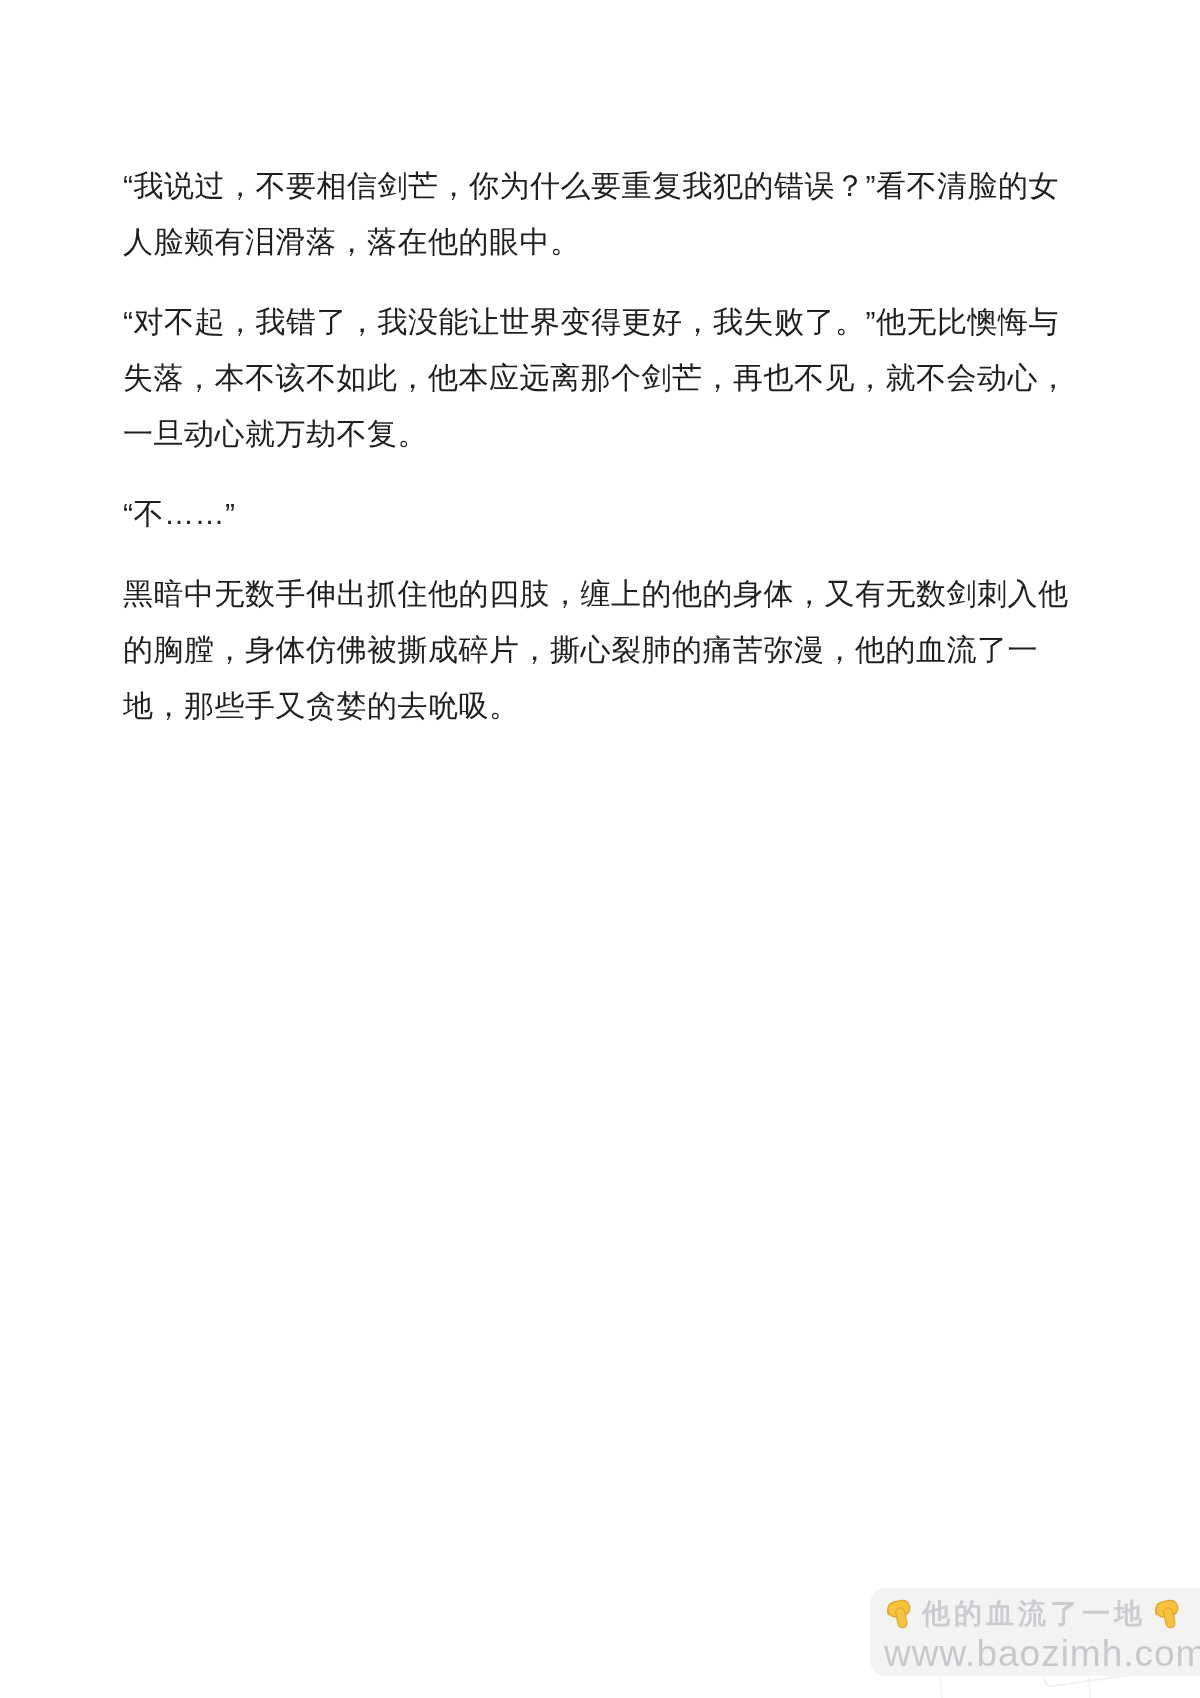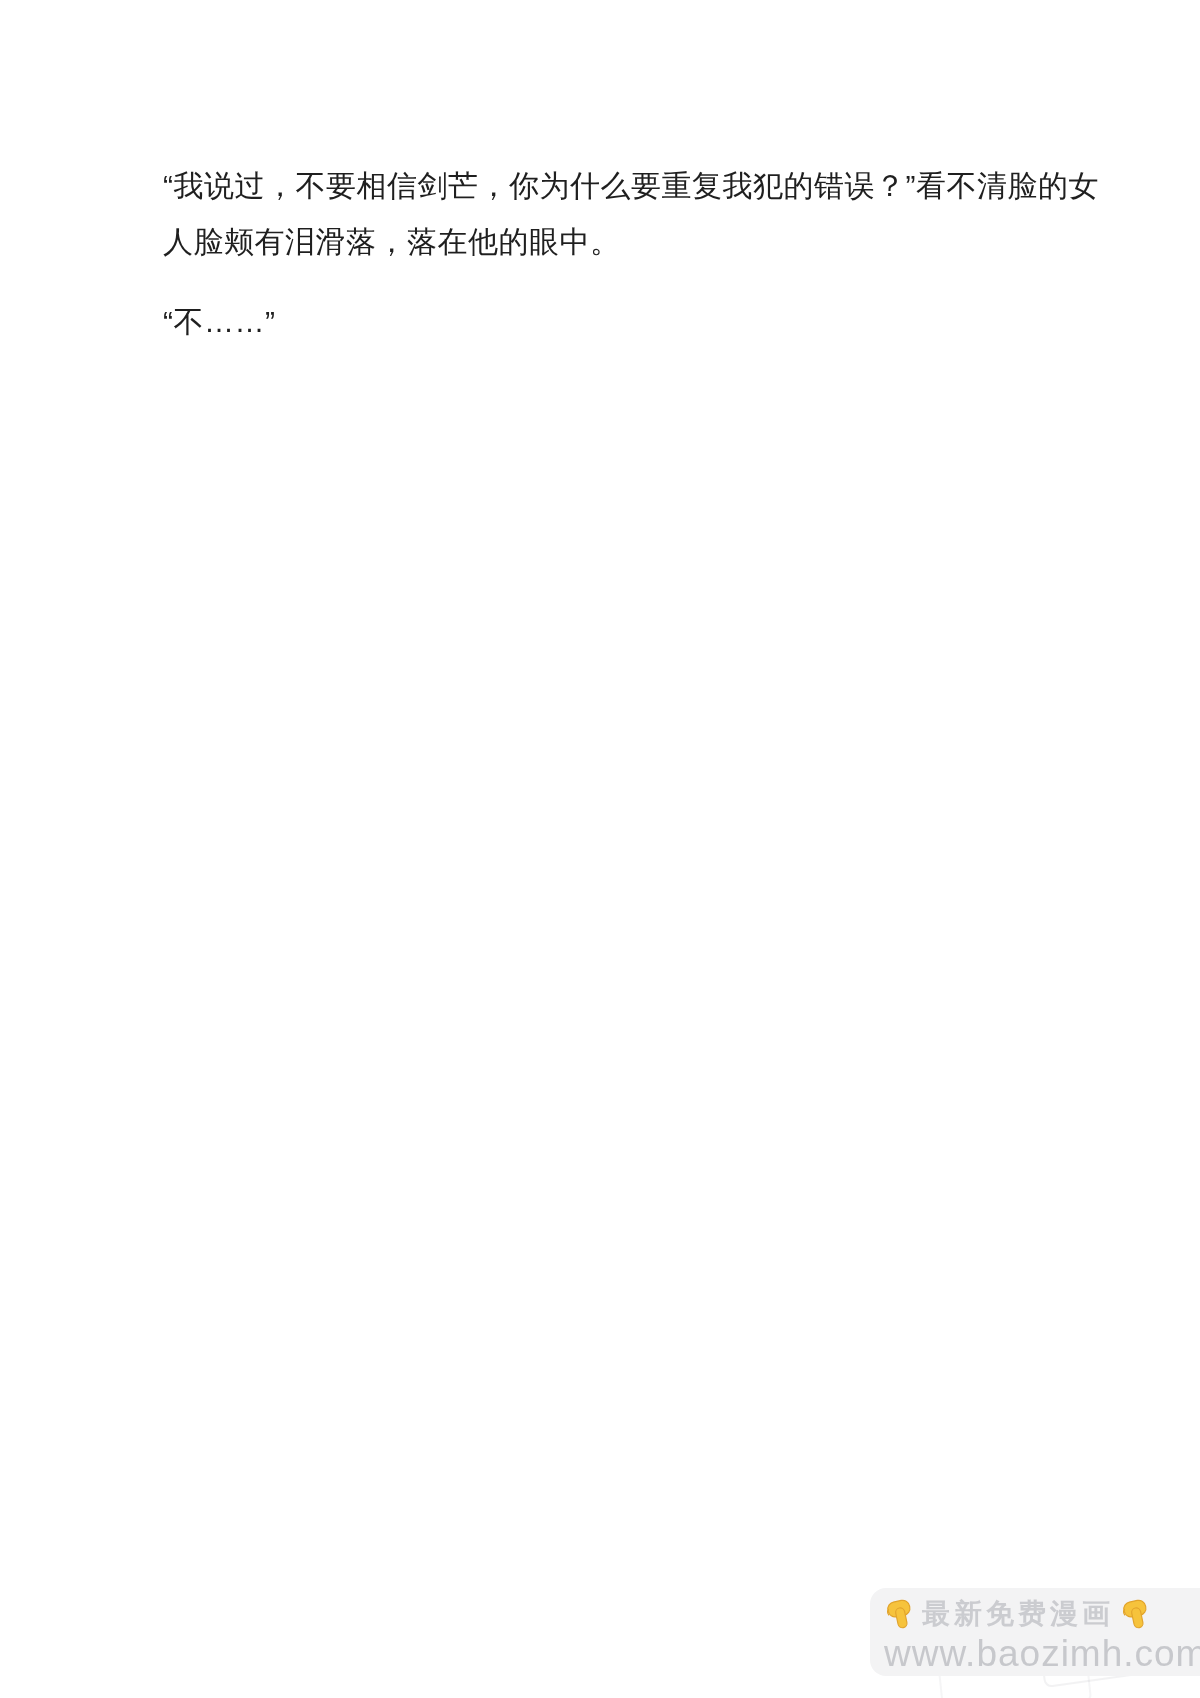--- a/index.html
+++ b/index.html
@@ -22,21 +22,20 @@
   .article{
     position:absolute;
     left:123px;
     top:158px;
     width:959px;
     color:var(--page-fg);
     font-size:30px;
     line-height:56px;
     text-align:left;
     word-break:break-all;
-    margin-left:40px;
   }
   .article p.para{
     margin:0 0 24px 0;
     letter-spacing:0.5px;
   }
   
   .watermark{
     position:absolute;
     left:870px;
     top:1588px;
@@ -82,38 +81,40 @@
   }
   .tile.t1{left:1040px;top:1620px;width:120px;height:60px;transform:rotate(-8deg);}
   .tile.t2{left:940px;top:1660px;width:150px;height:50px;transform:rotate(-6deg);border-color:rgba(160,160,168,0.10);}
   .tile.t3{left:1120px;top:1596px;width:90px;height:54px;transform:rotate(-10deg);border-color:rgba(160,160,168,0.10);}
 </style>
 </head>
 <body>
 
 <main class="article">
     <p class="para">“我说过，不要相信剑芒，你为什么要重复我犯的错误？”看不清脸的女人脸颊有泪滑落，落在他的眼中。</p>
+    <p class="para">“对不起，我错了，我没能让世界变得更好，我失败了。”他无比懊悔与失落，本不该不如此，他本应远离那个剑芒，再也不见，就不会动心，一旦动心就万劫不复。</p>
     <p class="para">“不……”</p>
+    <p class="para">黑暗中无数手伸出抓住他的四肢，缠上的他的身体，又有无数剑刺入他的胸膛，身体仿佛被撕成碎片，撕心裂肺的痛苦弥漫，他的血流了一地，那些手又贪婪的去吮吸。</p>
   </main>
 
 <div class="tile t1"></div>
 <div class="tile t2"></div>
 <div class="tile t3"></div>
 
 <div class="watermark">
   <div class="wm-line1">
     <svg class="wm-hand" viewBox="0 0 32 32" aria-hidden="true">
       <g transform="rotate(-12 16 16)">
         <rect x="5" y="3" width="22" height="15" rx="7" fill="var(--wm-hand)" stroke="var(--wm-hand-edge)" stroke-width="1.2"></rect>
         <rect x="12" y="10" width="9" height="20" rx="4.5" fill="var(--wm-hand)" stroke="var(--wm-hand-edge)" stroke-width="1.2"></rect>
         <rect x="13.4" y="12" width="6.2" height="16.5" rx="3.1" fill="var(--wm-hand)"></rect>
         <path d="M6 9 q-3 2 -1 6" fill="none" stroke="var(--wm-hand-edge)" stroke-width="1.2"></path>
       </g>
     </svg>
-    <span class="wm-caption">最新免费漫画</span>
+    <span class="wm-caption">他的血流了一地</span>
     <svg class="wm-hand" viewBox="0 0 32 32" aria-hidden="true">
       <g transform="rotate(-12 16 16)">
         <rect x="5" y="3" width="22" height="15" rx="7" fill="var(--wm-hand)" stroke="var(--wm-hand-edge)" stroke-width="1.2"></rect>
         <rect x="12" y="10" width="9" height="20" rx="4.5" fill="var(--wm-hand)" stroke="var(--wm-hand-edge)" stroke-width="1.2"></rect>
         <rect x="13.4" y="12" width="6.2" height="16.5" rx="3.1" fill="var(--wm-hand)"></rect>
         <path d="M6 9 q-3 2 -1 6" fill="none" stroke="var(--wm-hand-edge)" stroke-width="1.2"></path>
       </g>
     </svg>
   </div>
   <div class="wm-line2">www.baozimh.com</div>

